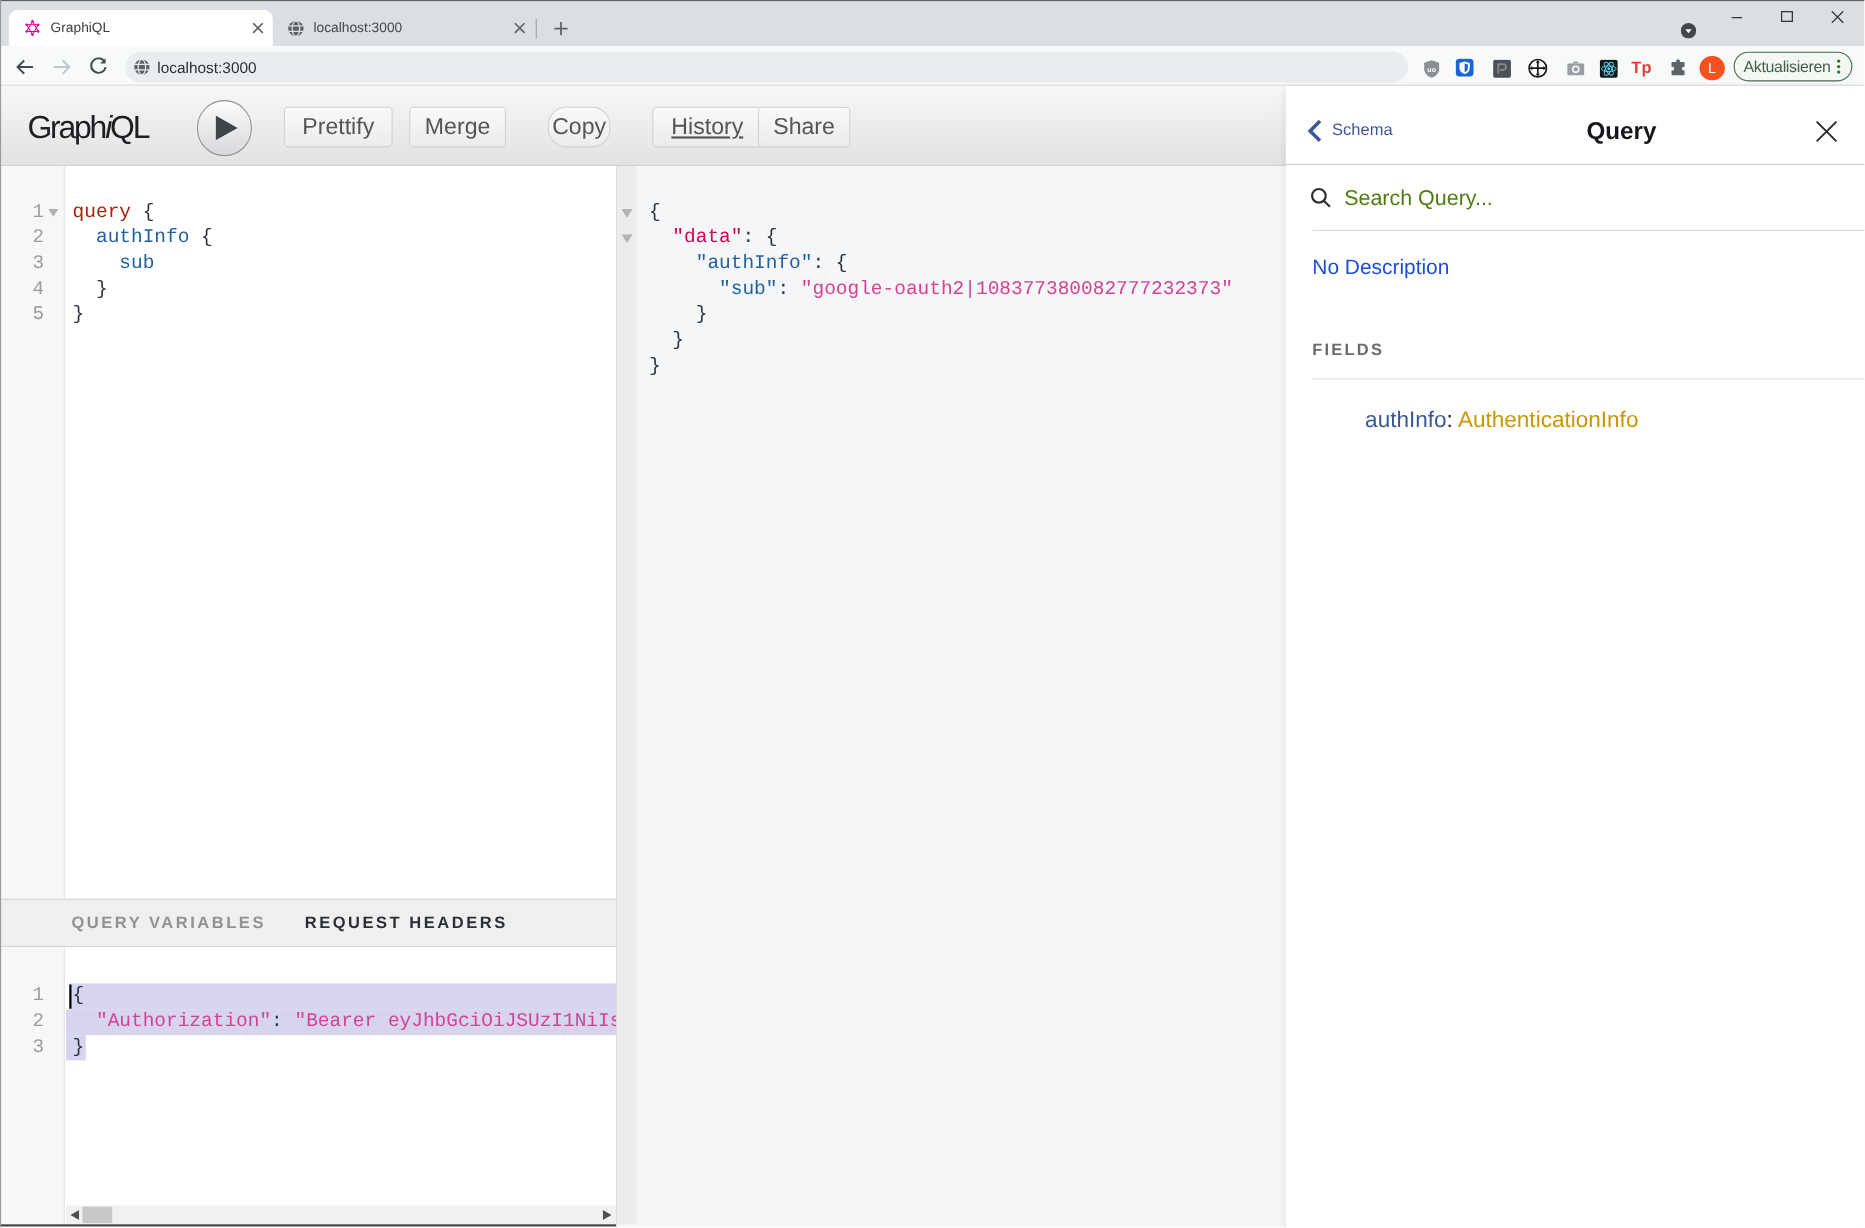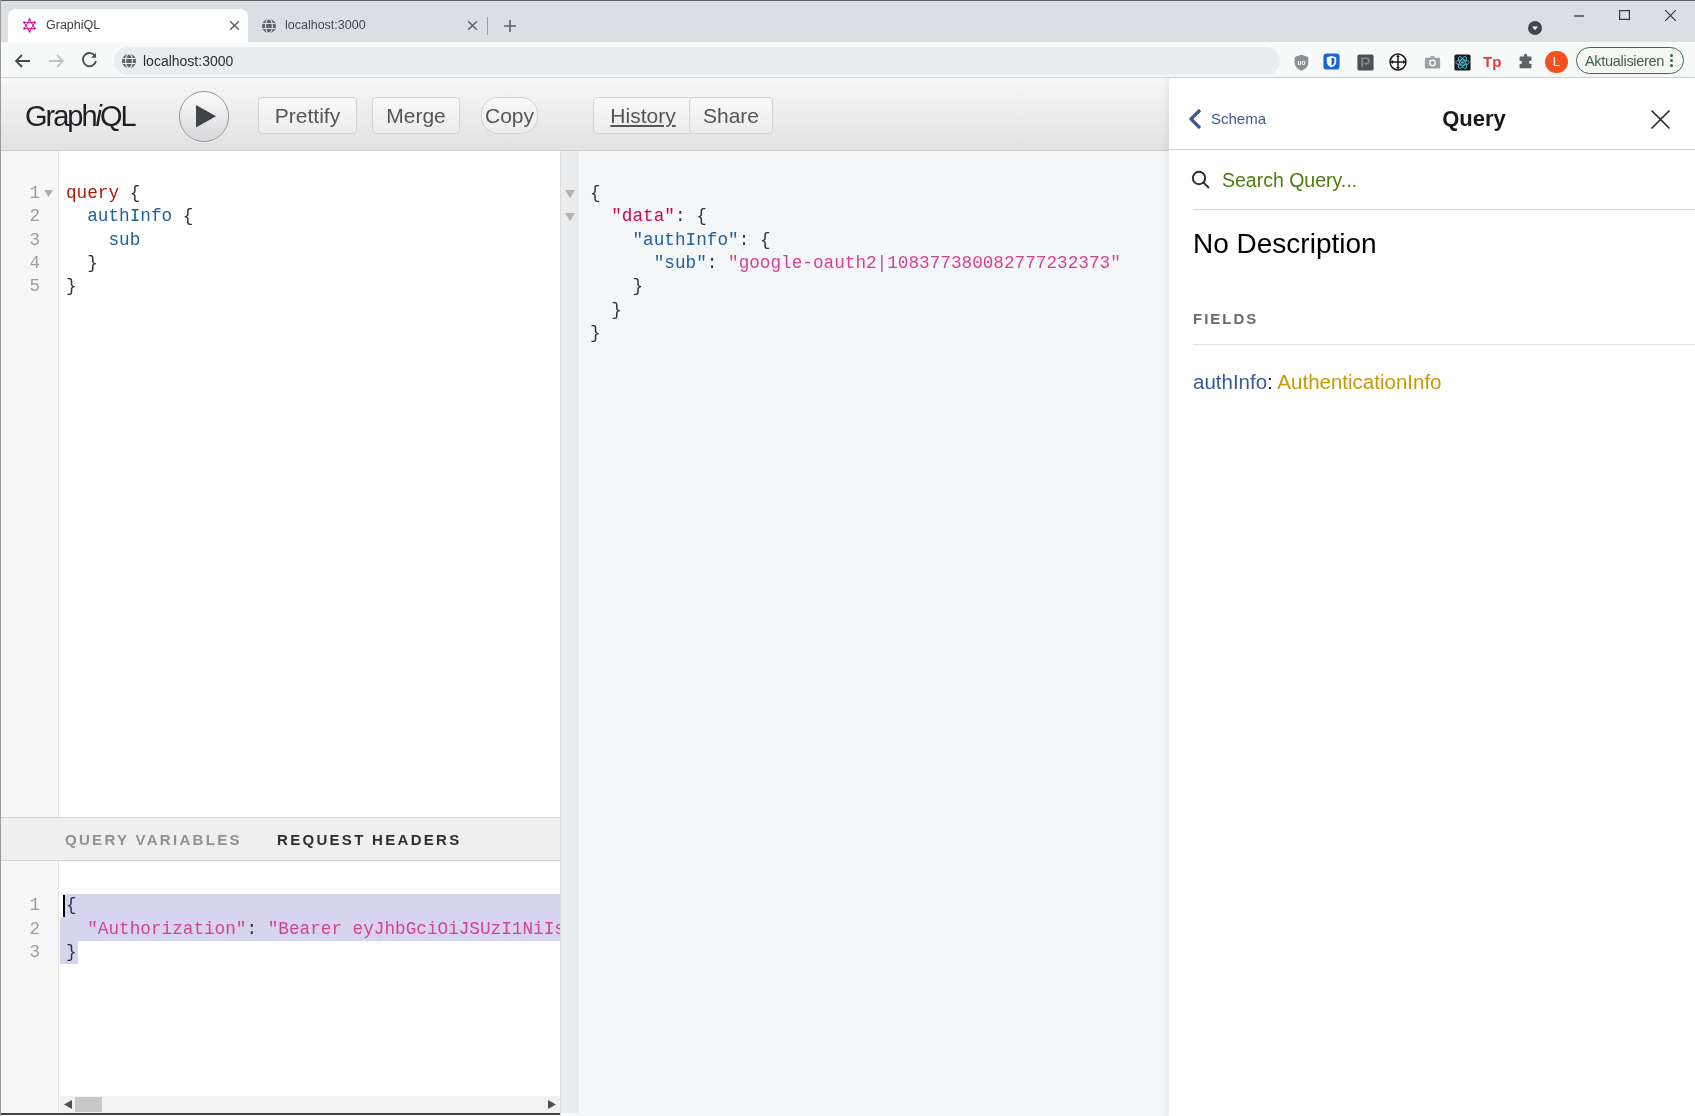--- a/index.html
+++ b/index.html
@@ -139,21 +139,21 @@
 
   <div class="abs" style="left:0;top:78px;width:1169px;height:73px;background:linear-gradient(#f7f7f7,#e2e2e2);border-bottom:1px solid #d0d0d0;box-sizing:border-box;"></div>
   <div class="abs" style="left:25px;top:99px;height:34px;line-height:34px;font-size:29px;letter-spacing:-2px;color:#1d1f23;">Graph<i>i</i>QL</div>
   <div class="abs" style="left:178.5px;top:91px;width:50.5px;height:50.5px;border-radius:50%;background:linear-gradient(#fcfcfc,#d7d8db);border:1.5px solid #969696;box-sizing:border-box;"></div>
   <svg class="abs" style="left:196px;top:105px;" width="21" height="23" viewBox="0 0 21 23">
       <path d="M0 0 L20 11.25 L0 22.5 Z" fill="#404348"></path>
     </svg>
 
   <div class="abs tbbtn" style="left:258px;width:99px;">Prettify</div>
   <div class="abs tbbtn" style="left:372px;width:88px;">Merge</div>
-  <div class="abs tbbtn" style="left:481px;width:57px;border-radius:17px;">Copy</div>
+  <div class="abs tbbtn" style="left:498px;width:57px;border-radius:17px;">Copy</div>
   <div class="abs tbbtn" style="left:593px;width:100px;text-decoration:underline;">History</div>
   <div class="abs tbbtn" style="left:689px;width:84px;">Share</div>
   <style>
     .tbbtn{top:97px;height:37px;border-radius:4px;border:1px solid #d2d2d2;background:linear-gradient(#f9f9f9,#ececec);
       color:#555;font-size:21px;text-align:center;line-height:35px;box-sizing:border-box;box-shadow:0 1px 0 rgba(255,255,255,0.7) inset;}
   </style>
 
   <div class="abs" style="left:0;top:151px;width:560px;height:666px;background:#fff;"></div>
   <div class="abs" style="left:0;top:151px;width:59px;height:666px;background:#f7f7f7;border-right:1px solid #e4e4e4;box-sizing:border-box;"></div>
   <div class="ln" style="left:0;top:182px;">1</div>
@@ -227,21 +227,21 @@
       <path d="M1.5 1.5 L19.5 19.5 M19.5 1.5 L1.5 19.5" stroke="#2a2a2a" stroke-width="1.7"></path>
     </svg>
 
   <svg class="abs" style="left:1191px;top:170px;" width="20" height="20" viewBox="0 0 20 20">
     <circle cx="8" cy="8" r="6.2" stroke="#2f2f2f" stroke-width="2" fill="none"></circle>
     <path d="M12.5 12.5 L18 18" stroke="#2f2f2f" stroke-width="2"></path>
   </svg>
   <div class="abs" style="left:1222px;top:169px;height:23px;line-height:23px;font-size:19.5px;color:#4d7c0f;">Search Query...</div>
   <div class="abs" style="left:1193px;top:209px;width:502px;height:1px;background:#d6d6d6;"></div>
 
-  <div class="abs" style="left:1193px;top:232px;height:23px;line-height:23px;font-size:28px;color:#000000;">No Description</div>
+  <div class="abs" style="left:1193px;top:232px;height:23px;line-height:23px;font-size:19px;color:#1d4ed8;">No Description</div>
 
   <div class="abs" style="left:1193px;top:310px;height:17px;line-height:17px;font-size:15px;font-weight:bold;letter-spacing:2px;color:#6b6b6b;">FIELDS</div>
   <div class="abs" style="left:1193px;top:344px;width:502px;height:1px;background:#e0e0e0;"></div>
 
-  <div class="abs" style="left:1193px;top:370px;height:23px;line-height:23px;font-size:20.5px;"><span style="color:#3B5998;">authInfo</span><span style="color:#141823;">: </span><span style="color:#CA9800;">AuthenticationInfo</span></div>
+  <div class="abs" style="left:1241px;top:370px;height:23px;line-height:23px;font-size:20.5px;"><span style="color:#3B5998;">authInfo</span><span style="color:#141823;">: </span><span style="color:#CA9800;">AuthenticationInfo</span></div>
 
   <div class="abs" style="left:0;top:0;width:1px;height:1116px;background:#9b9b9b;"></div>
 </div>
 
 </body></html>

